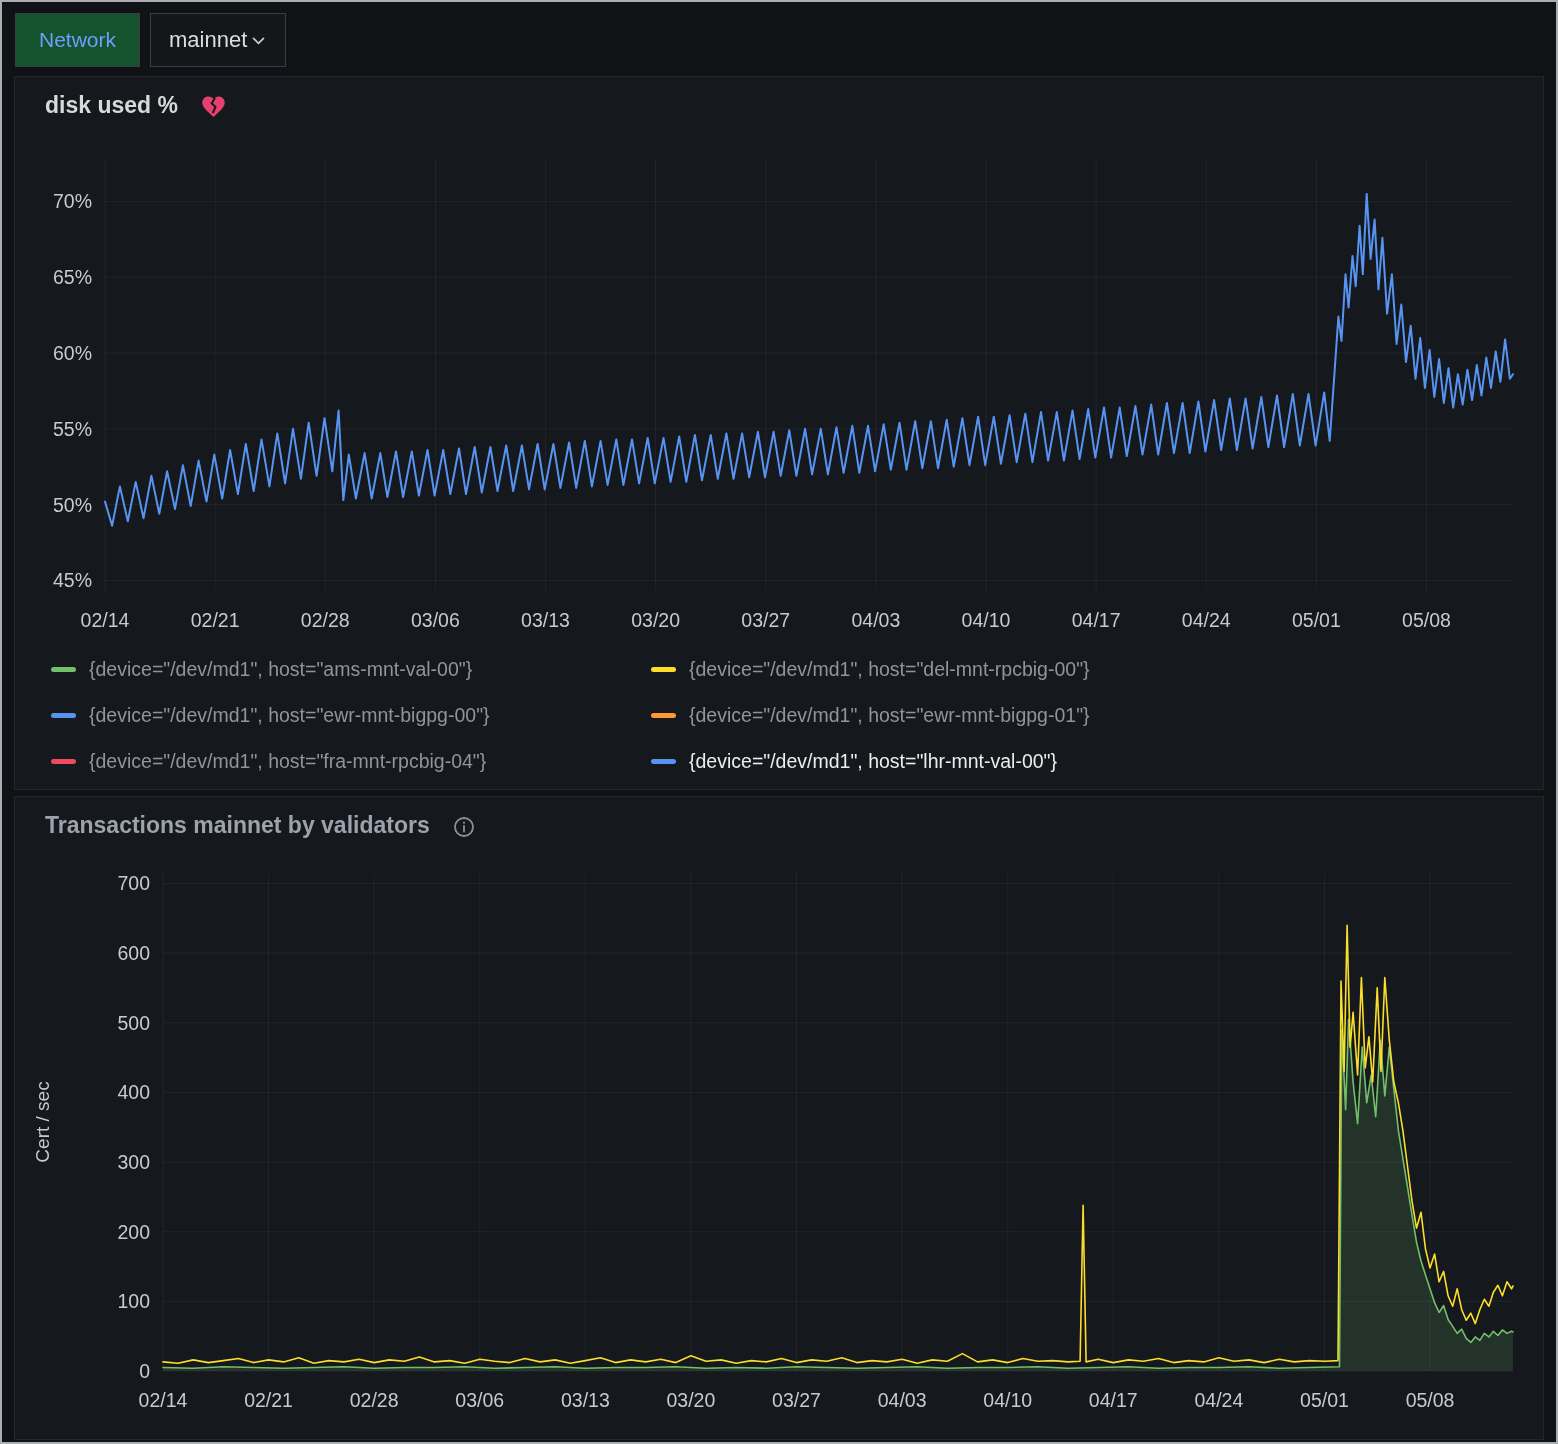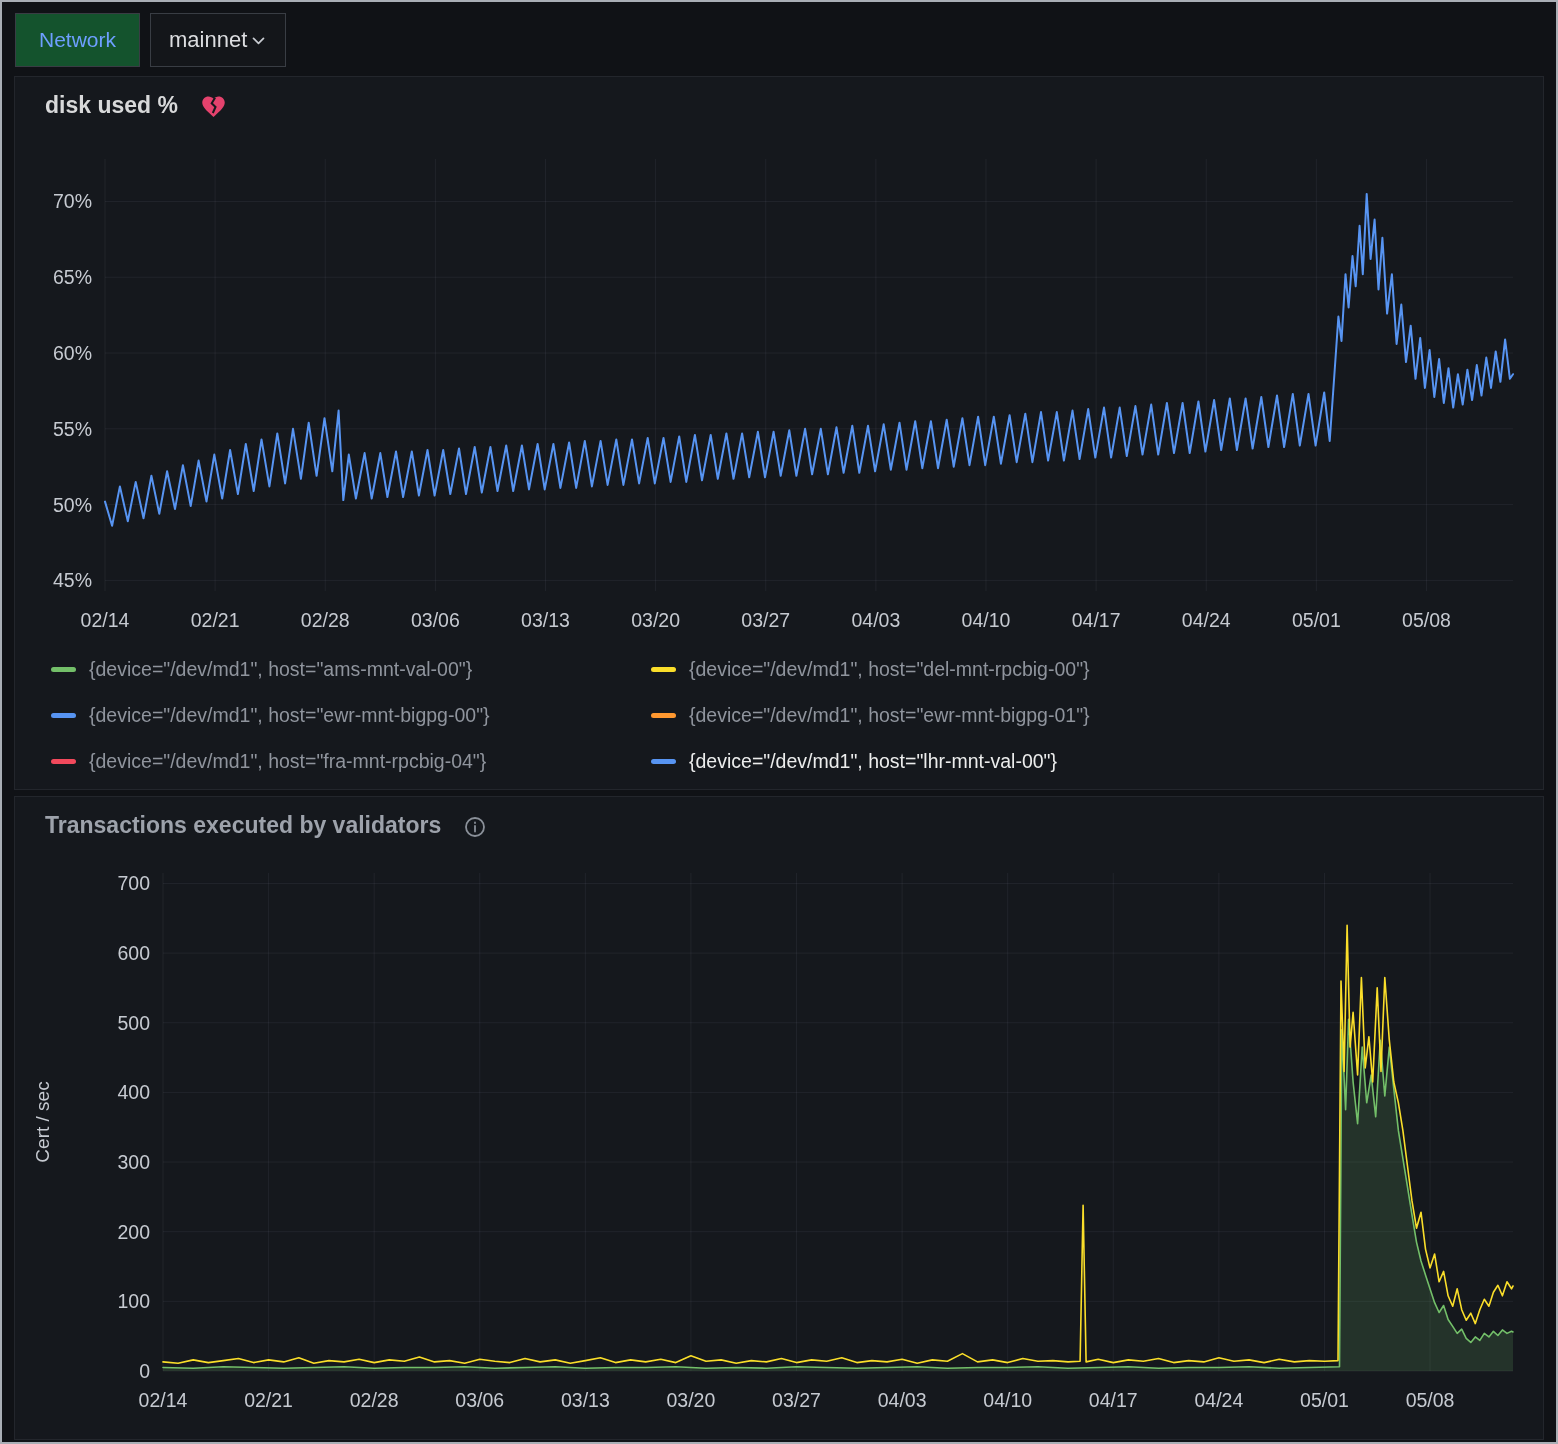--- a/index.html
+++ b/index.html
@@ -140,21 +140,21 @@
         </div>
         <div class="legend-item selected">
           <span class="dash" style="background: rgb(87, 148, 242);"></span>
           <span class="legend-label">{device="/dev/md1", host="lhr-mnt-val-00"}</span>
         </div>
       </div>
   </div>
 
   <div class="panel panel-tx">
     <div class="panel-header">
-      <span class="panel-title dim">Transactions executed by validators</span>
+      <span class="panel-title dim">Transactions mainnet by validators</span>
       <span class="info-icon">
         <svg width="24" height="24" viewBox="0 0 24 24" fill="none" stroke="#8a9099" stroke-width="1.8" stroke-linecap="round">
           <circle cx="12" cy="12" r="9"></circle>
             <line x1="12" y1="11" x2="12" y2="16.5"></line>
             <line x1="12" y1="7.4" x2="12" y2="8.1"></line>
         </svg>
       </span>
     </div>
     <div class="chart" id="chart-tx"><svg width="1516" height="580" viewBox="0 0 1516 580">
           <line x1="142" y1="24" x2="142" y2="522" stroke="rgba(204,204,220,0.07)" stroke-width="1"></line>

